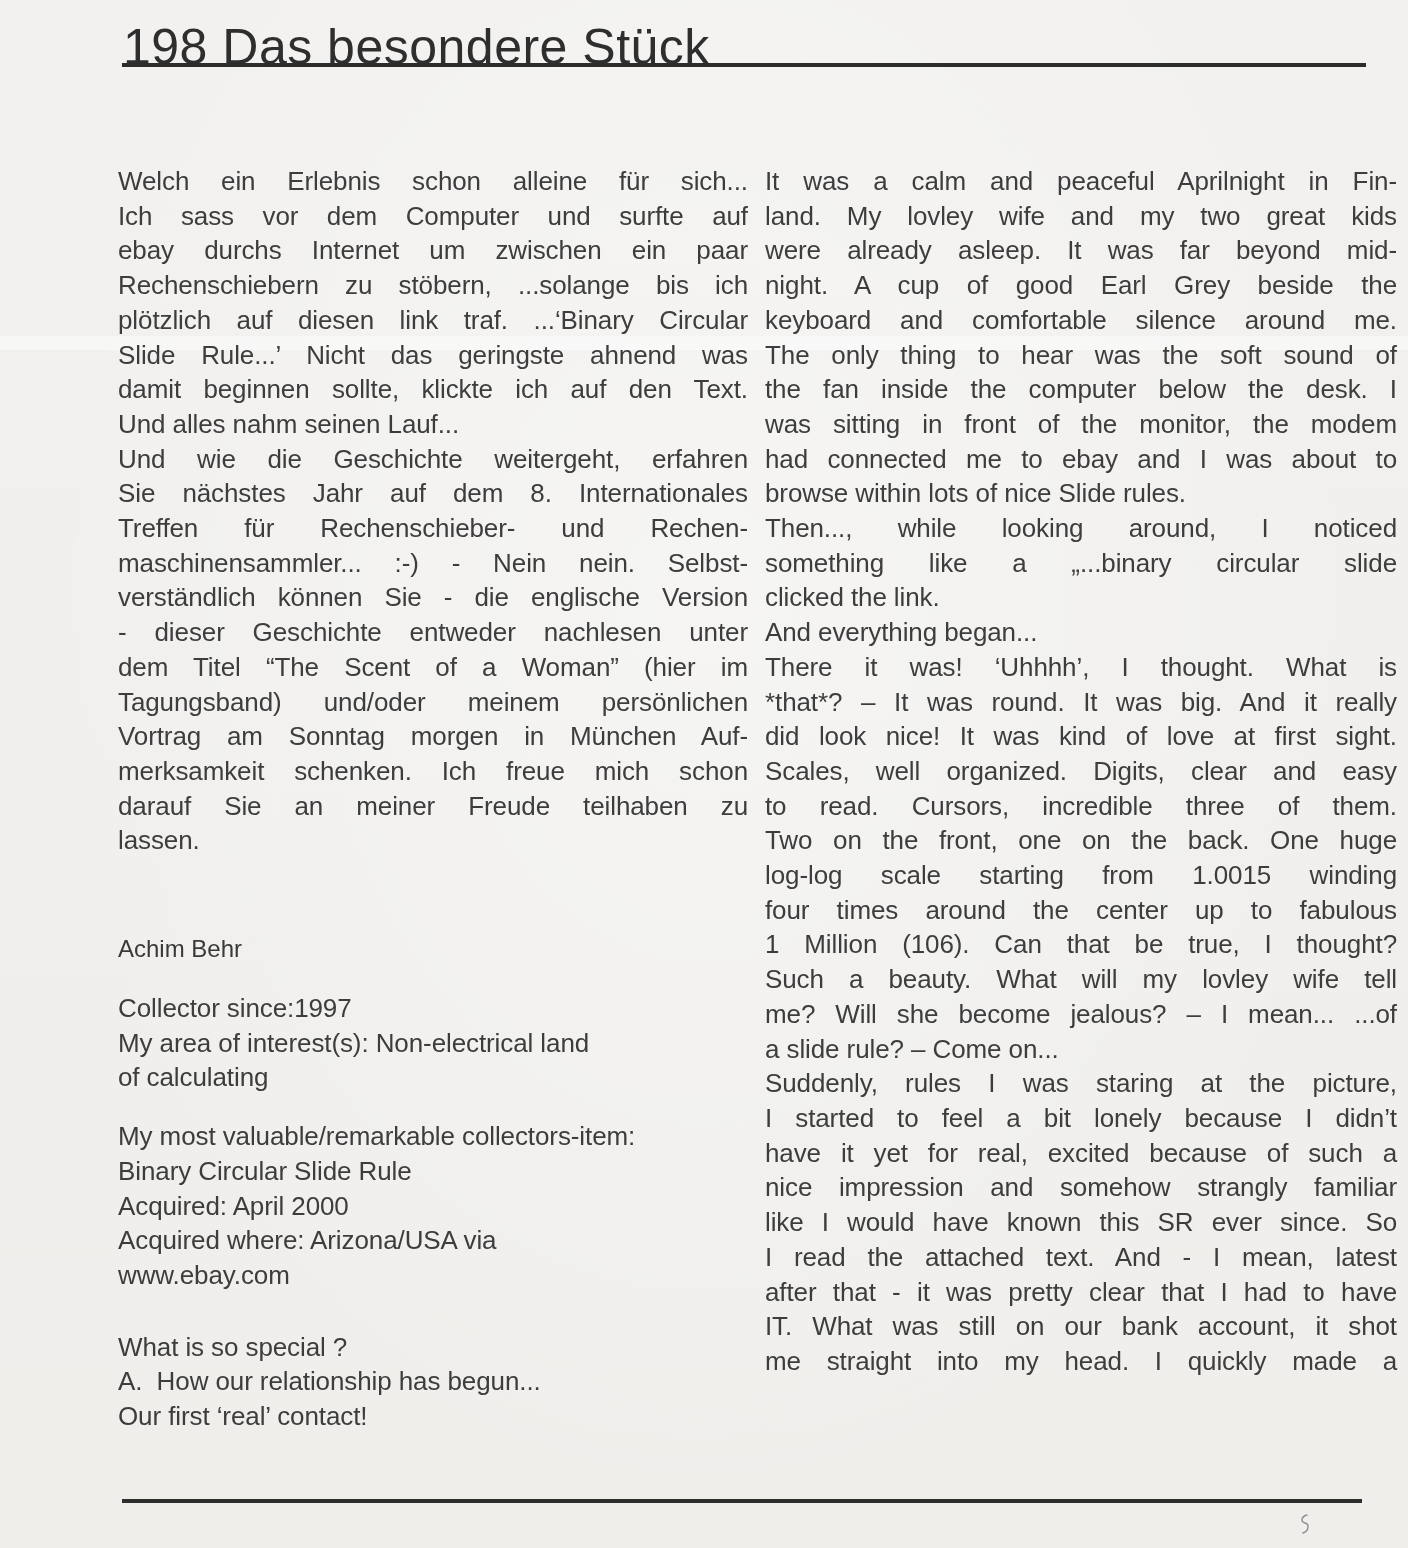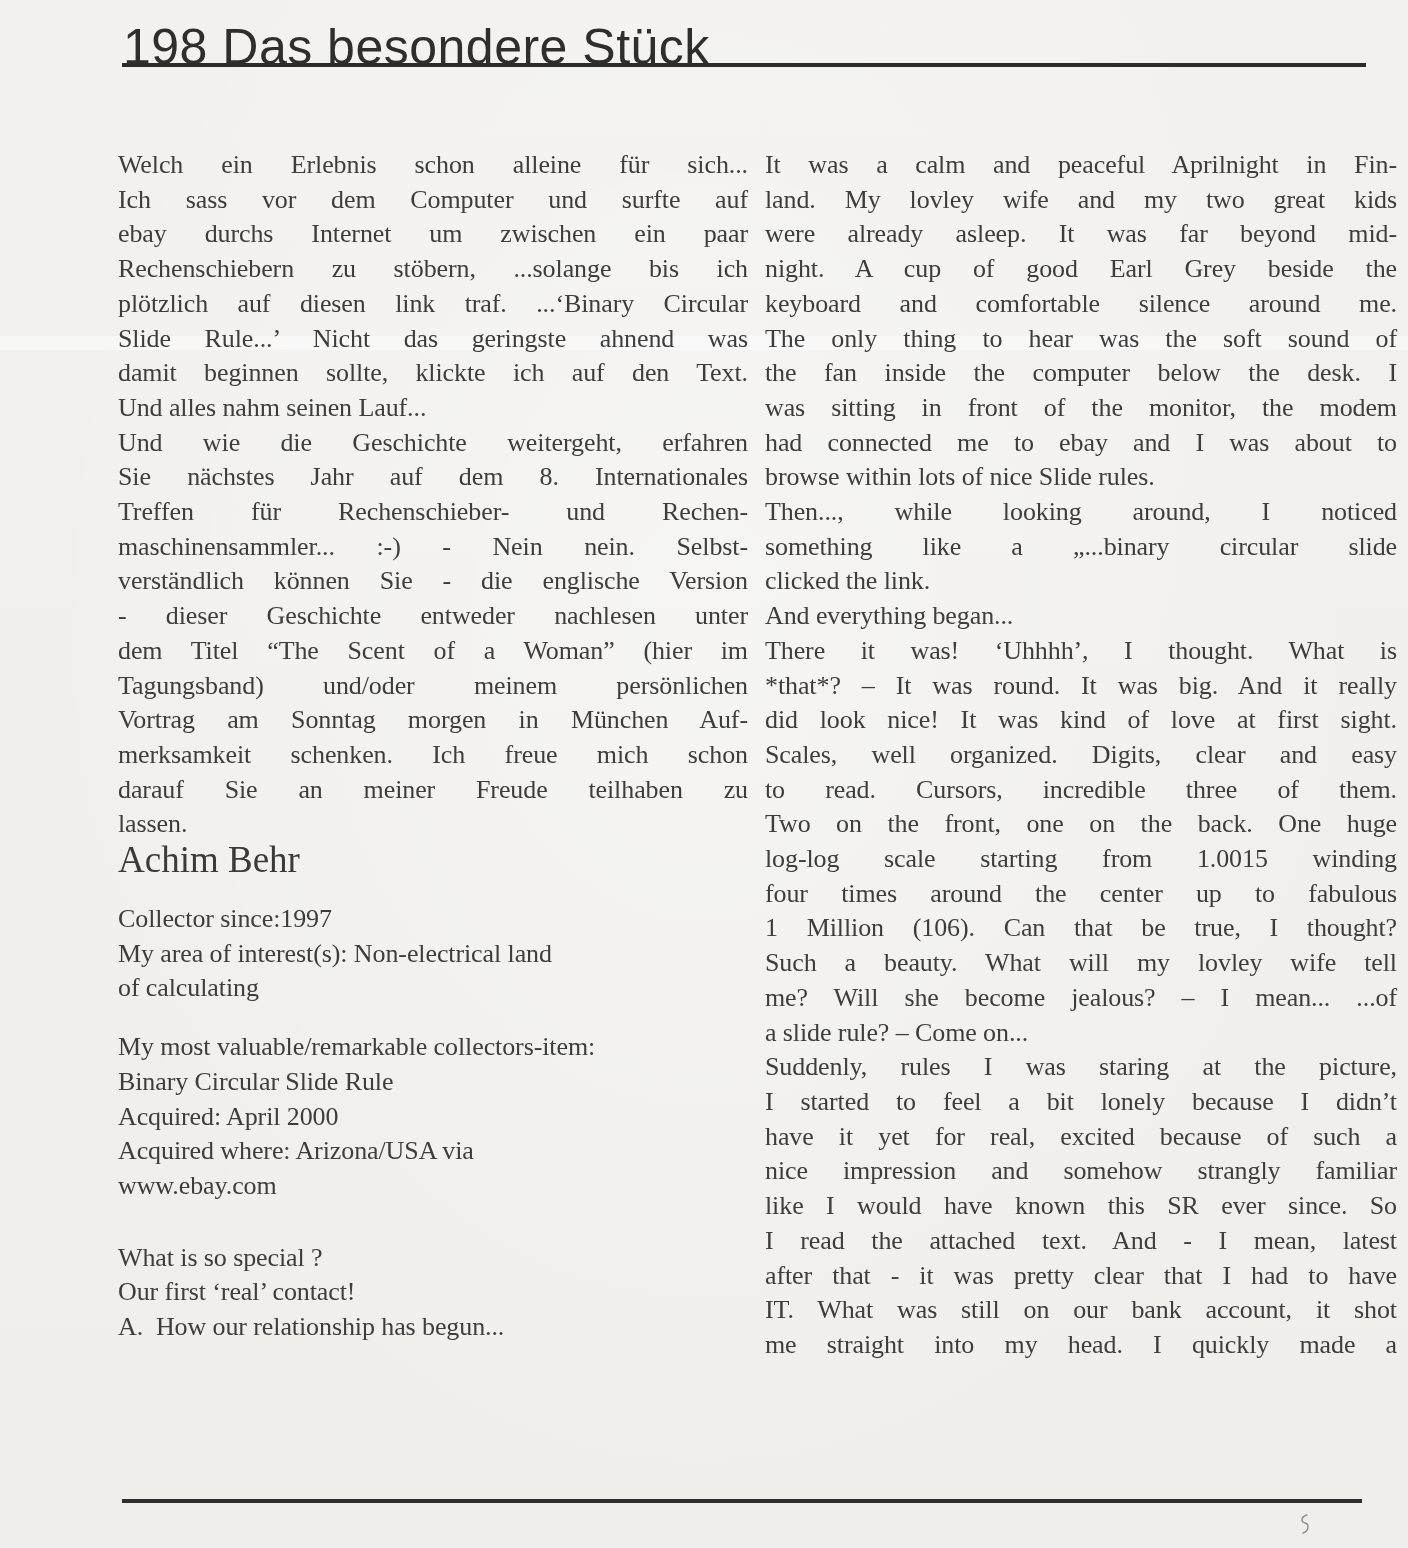--- a/index.html
+++ b/index.html
@@ -29,37 +29,38 @@
   }
   .header-rule{
     position:absolute;left:122px;top:63px;width:1244px;height:4px;
     background:#2c2c2c;
   }
   .footer-rule{
     position:absolute;left:122px;top:1499px;width:1240px;height:4px;
     background:#2e2e2e;
   }
   .col{
-    position:absolute;top:148px;font-family:Liberation Serif, serif;
+    position:absolute;top:164px;
   }
   .col-left{left:118px;width:630px;}
   .col-right{left:765px;width:632px;}
   .tl{
     font-size:26px;
     line-height:34.7px;
     letter-spacing:-0.1px;
     white-space:nowrap;
   }
   .tl.just{
     white-space:normal;
     text-align:justify;
     text-align-last:justify;
   }
   .author-name{
-    font-size:37px;
+    margin-top:73px;
+    font-size:24px;
     line-height:36px;
     color:#3a3a3a;
   }
   .info-block{margin-top:24px;}
   .info-block.first{}
   .info-block.last{margin-top:37px;}
   .scan-mark{
     position:absolute;left:1296px;top:1512px;
     color:#8a8a8a;
     pointer-events:none;
@@ -113,22 +114,22 @@
     <div class="info-block">
         <div class="tl">My most valuable/remarkable collectors-item:</div>
         <div class="tl">Binary Circular Slide Rule</div>
         <div class="tl">Acquired: April 2000</div>
         <div class="tl">Acquired where: Arizona/USA via</div>
         <div class="tl">www.ebay.com</div>
       </div>
 
     <div class="info-block last">
         <div class="tl">What is so special ?</div>
+        <div class="tl">A.&nbsp; How our relationship has begun...</div>
         <div class="tl">Our first ‘real’ contact!</div>
-        <div class="tl">A.&nbsp; How our relationship has begun...</div>
       </div>
   </div>
 
   <div class="col col-right">
     <div>
         <div class="tl just">It was a calm and peaceful Aprilnight in Fin-</div>
         <div class="tl just">land. My lovley wife and my two great kids</div>
         <div class="tl just">were already asleep. It was far beyond mid-</div>
         <div class="tl just">night. A cup of good Earl Grey beside the</div>
         <div class="tl just">keyboard and comfortable silence around me.</div>

